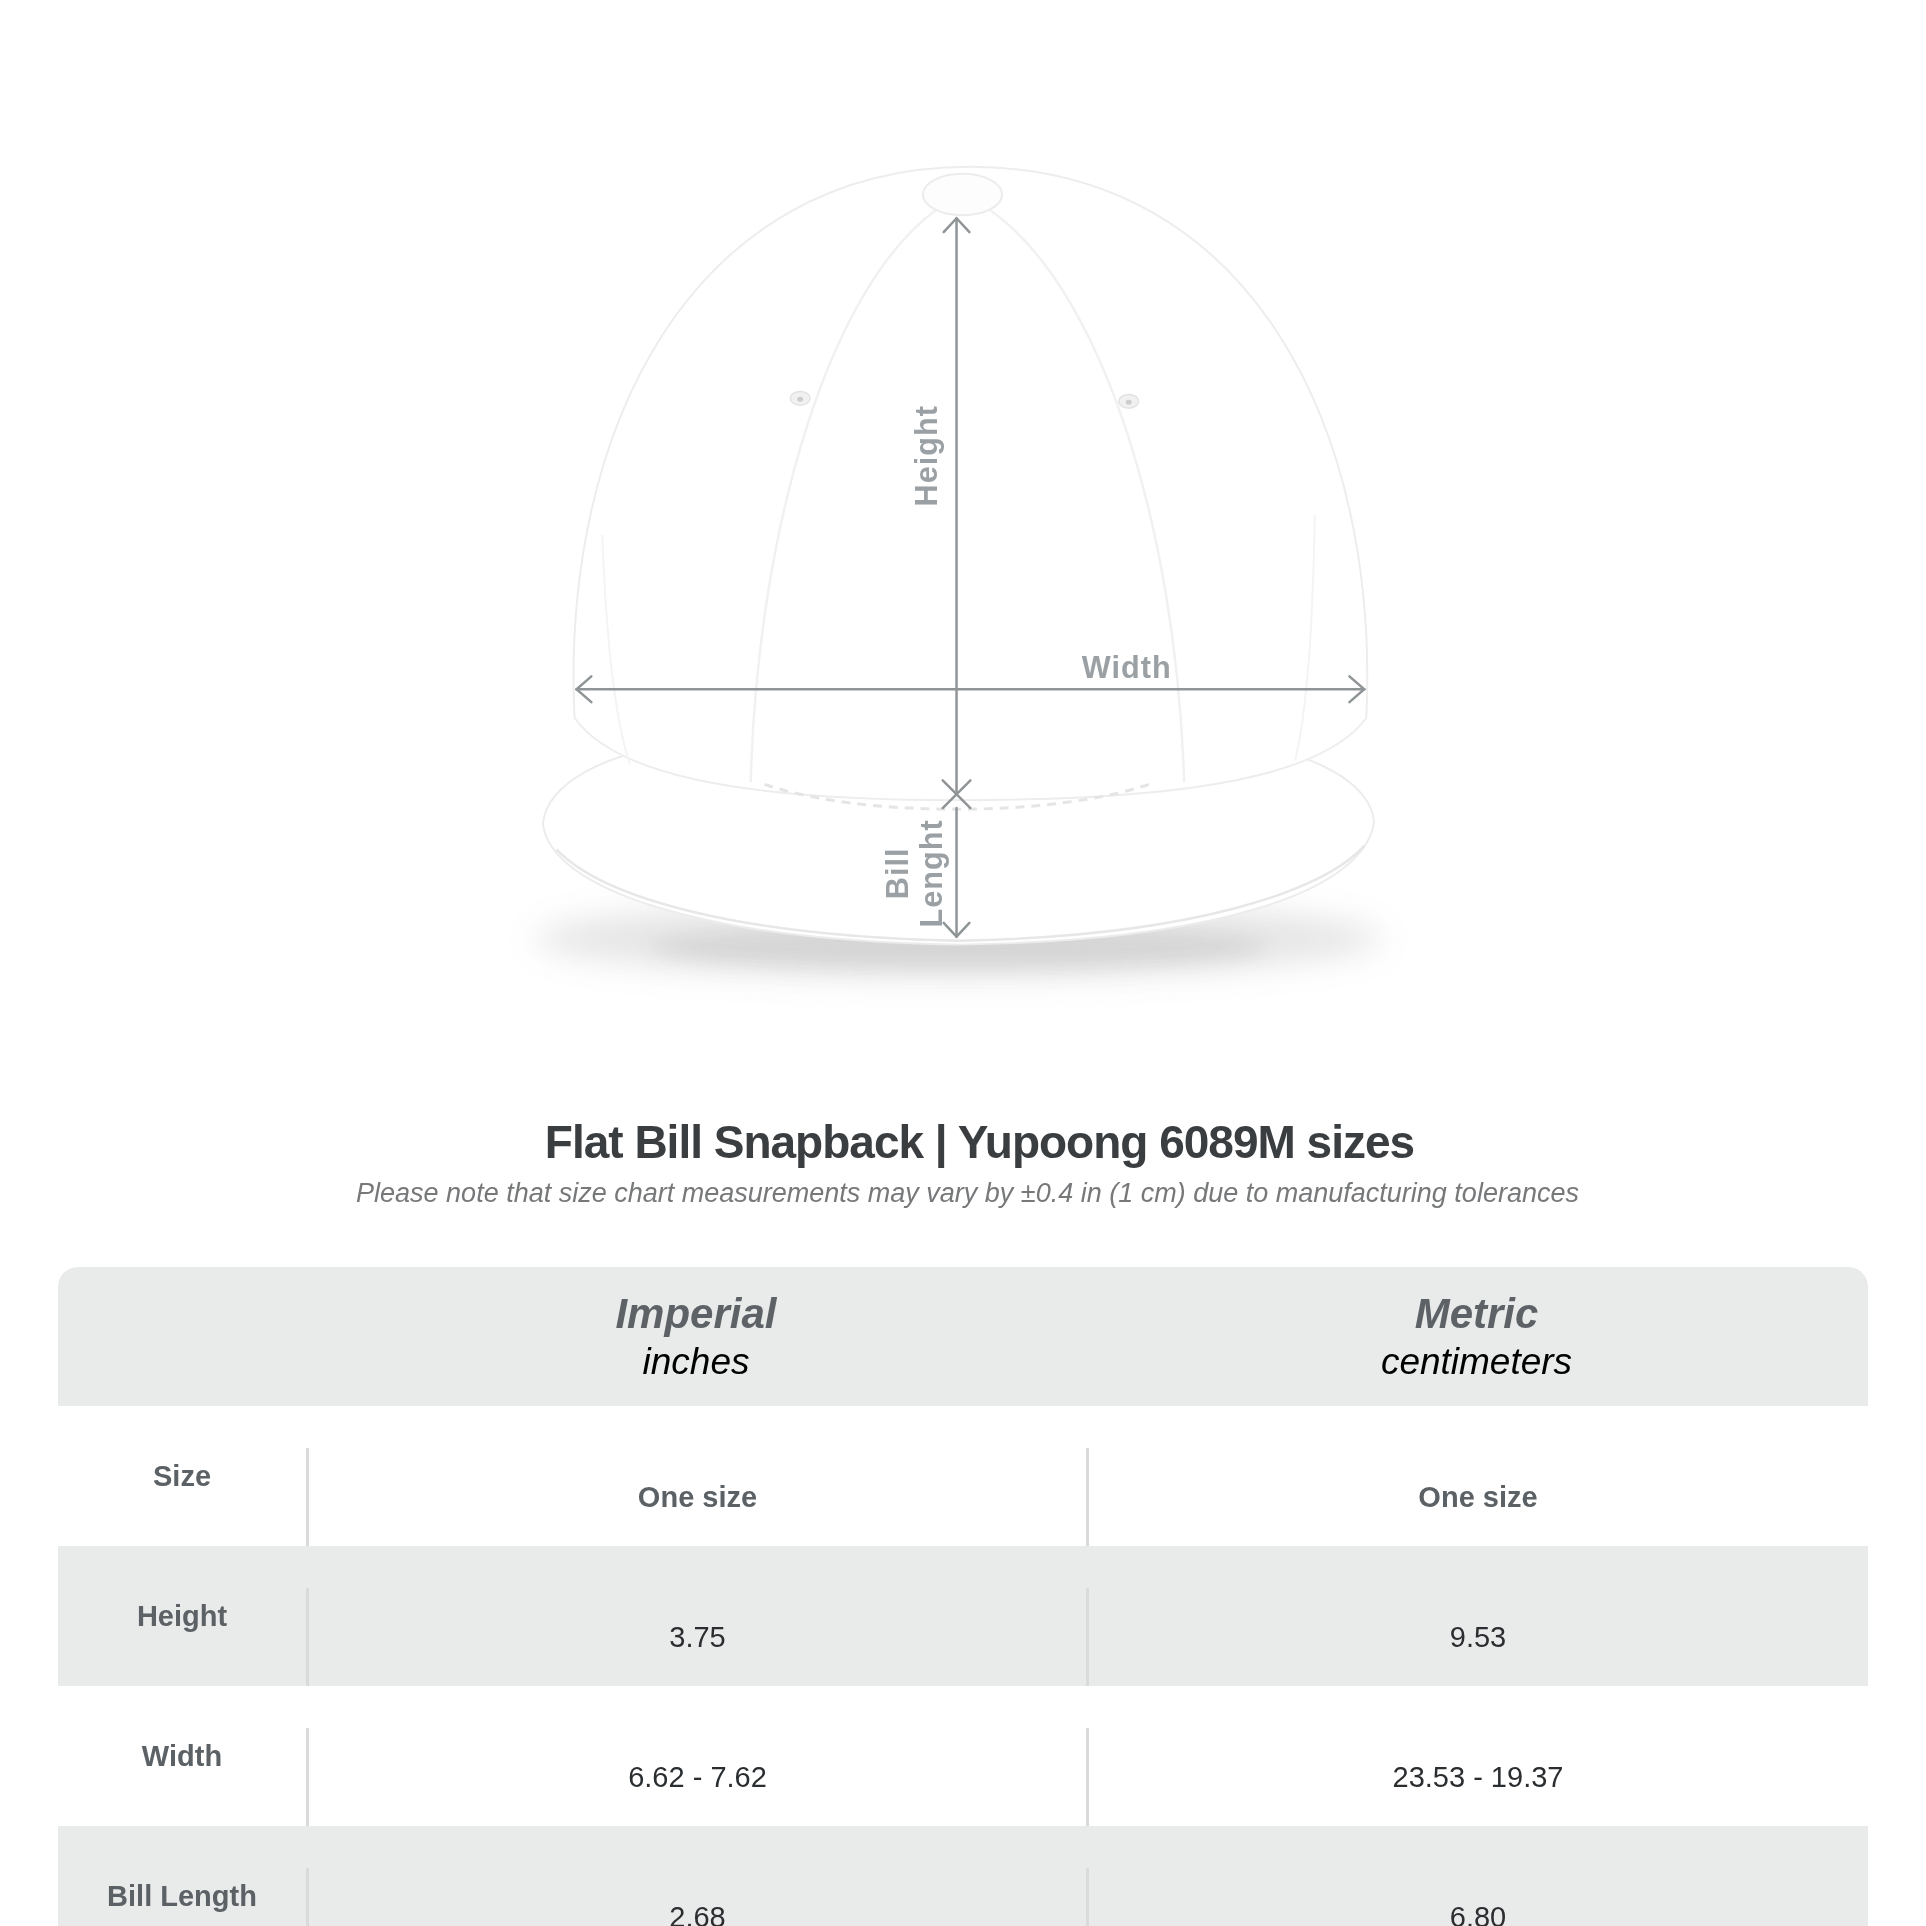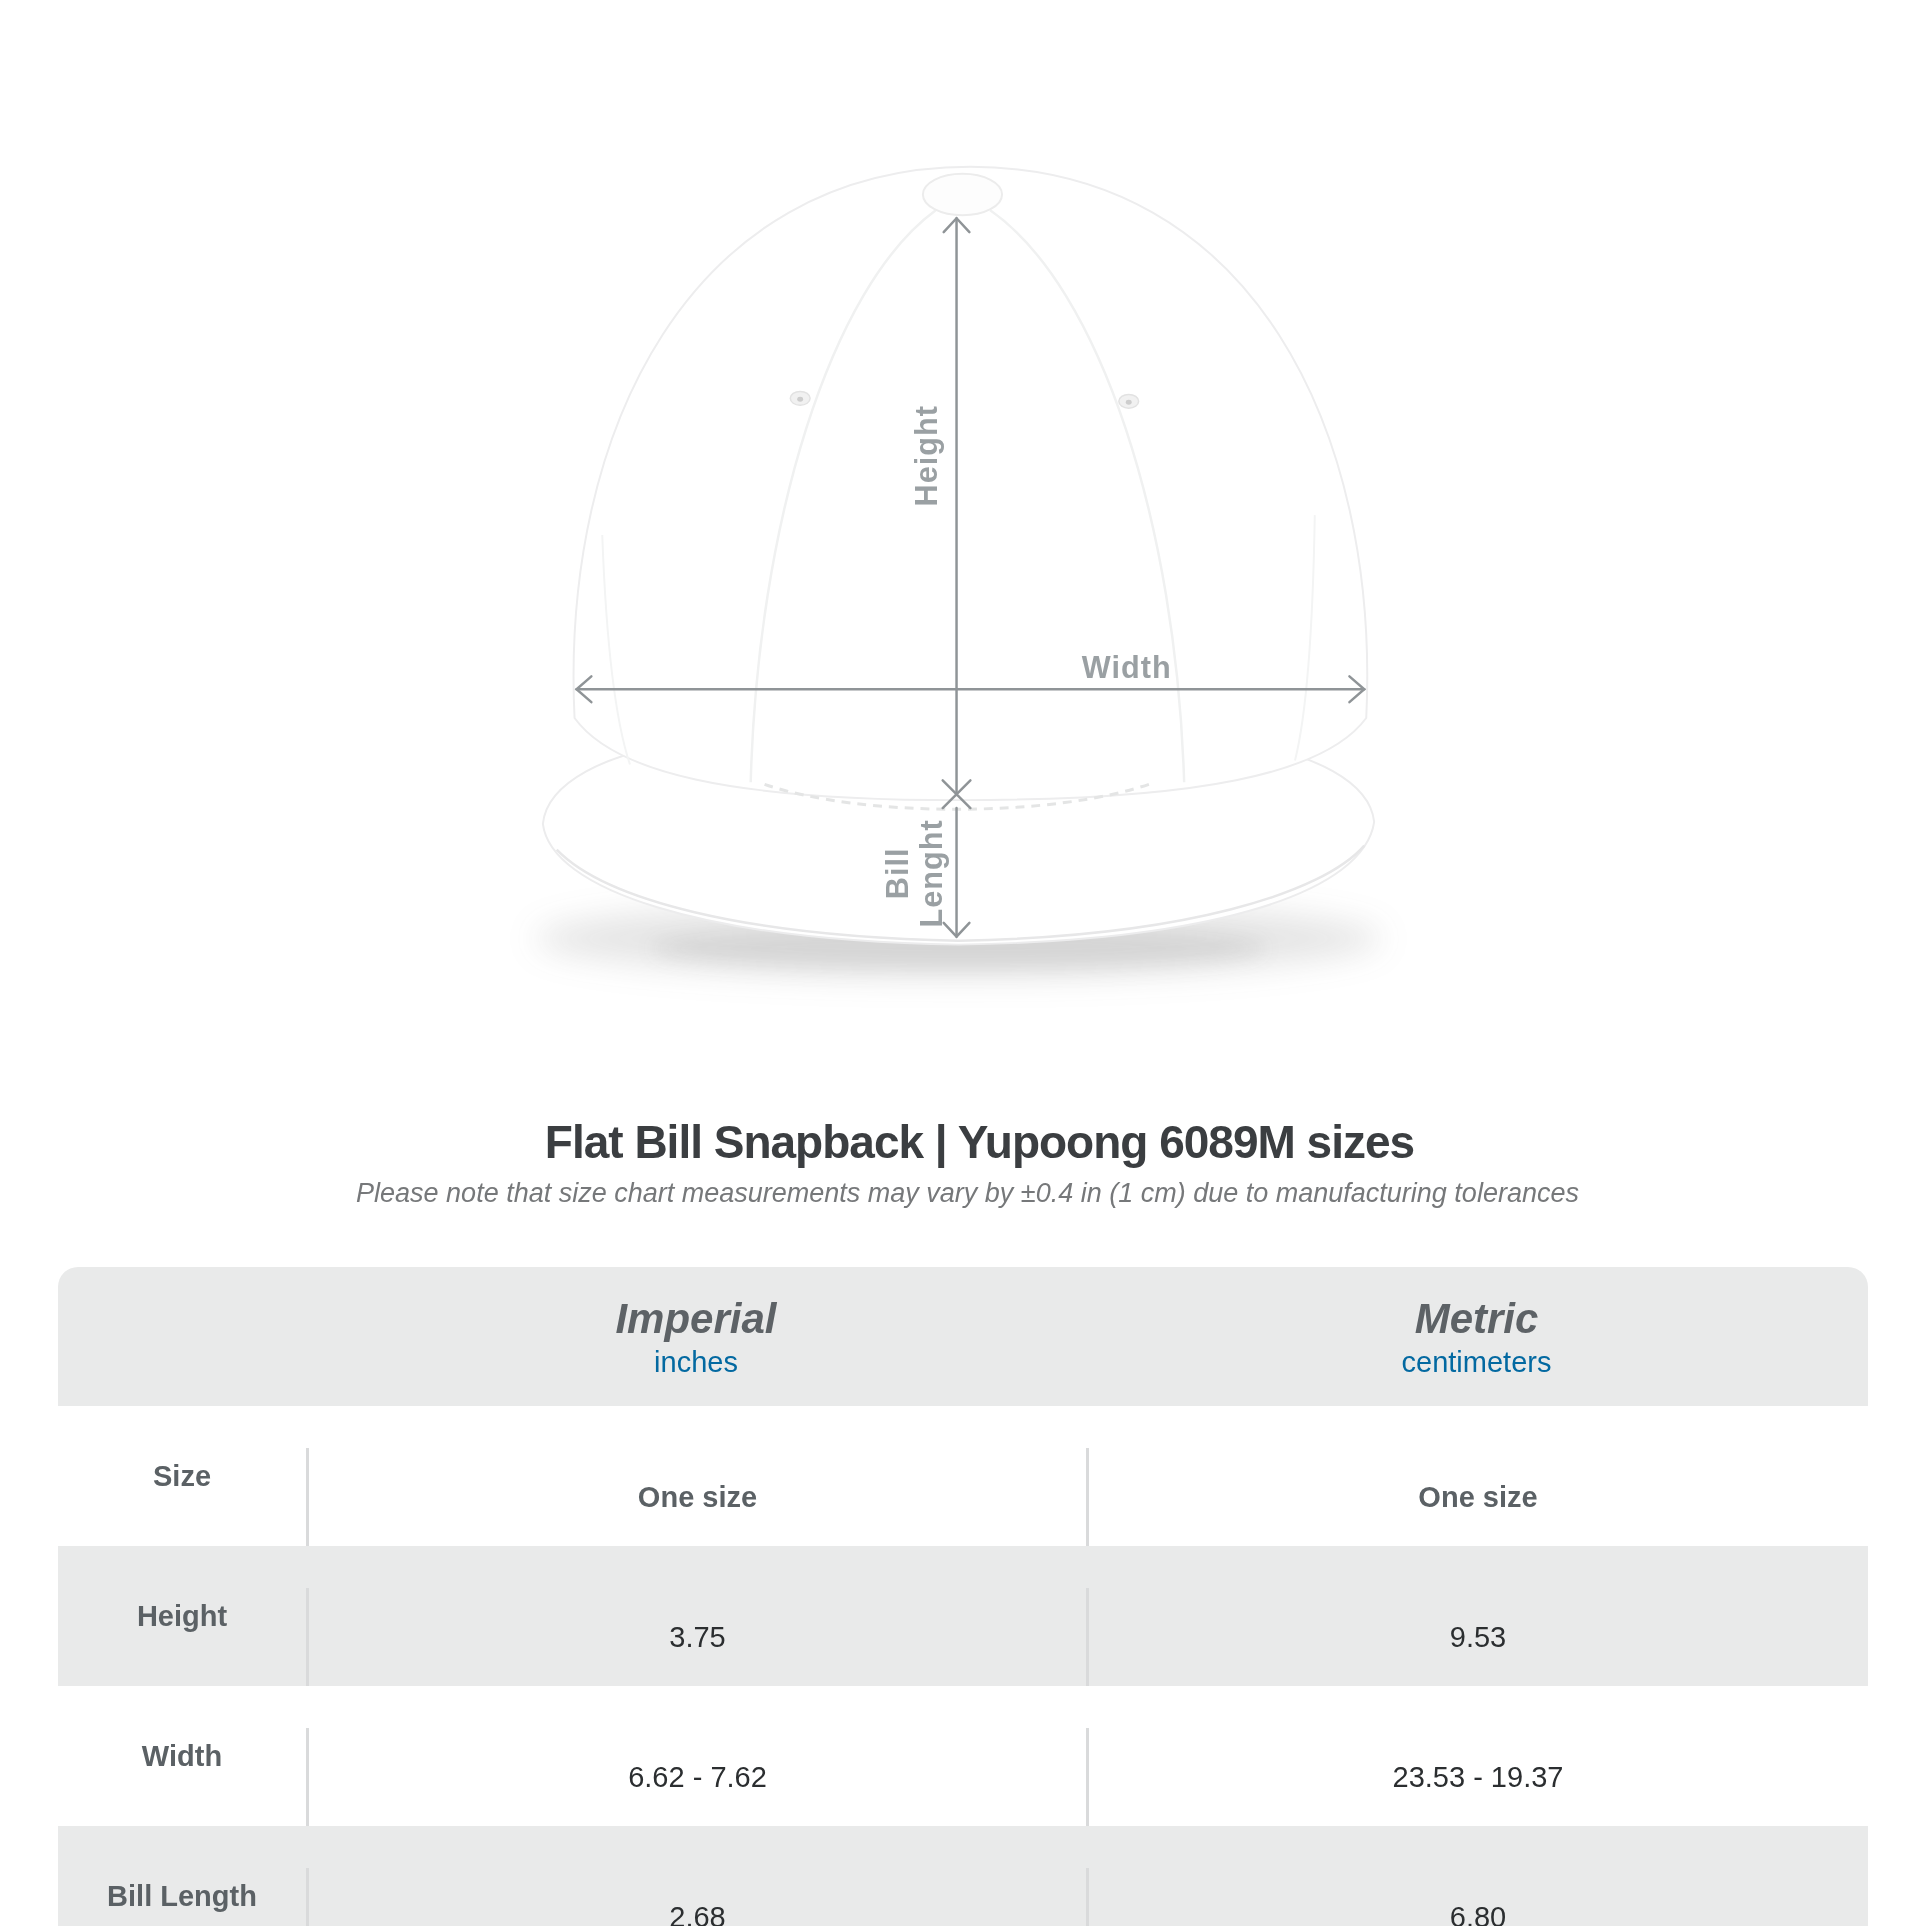--- a/index.html
+++ b/index.html
@@ -27,21 +27,21 @@
     display:flex;height:139px;background:#e9eaea;border-radius:20px 20px 0 0;
   }
   .thead .spacer{width:248px;}
   .thead .group{
     display:flex;flex-direction:column;align-items:center;justify-content:center;
     padding-top:2px;
   }
   .thead .group.imperial{width:780px;}
   .thead .group.metric{width:781px;}
   .g-label{font-size:42px;font-weight:bold;font-style:italic;color:#5d6266;line-height:1.15;}
-  .g-sub{font-size:29px;color:#0369a1;line-height:1.25;}
+  .g-sub{font-size:37px;font-style:italic;color:#000000;line-height:1.25;}
   .trow{display:flex;height:140px;background:#ffffff;}
   .trow.gray{background:#e9eaea;}
   .trow.last{border-radius:0 0 20px 20px;overflow:hidden;}
   .cell{display:flex;align-items:center;justify-content:center;box-sizing:border-box;}
   .cell.label{width:248px;font-size:29px;font-weight:bold;color:#5b6165;}
   .cell.value{width:780px;font-size:29px;color:#2b2e30;border-left:3px solid #d9dadb;margin-top:42px;}
   .cell.value.metric{width:781px;}
   .cell.value.strong{font-weight:bold;color:#5b6165;}
 </style>
 </head>

